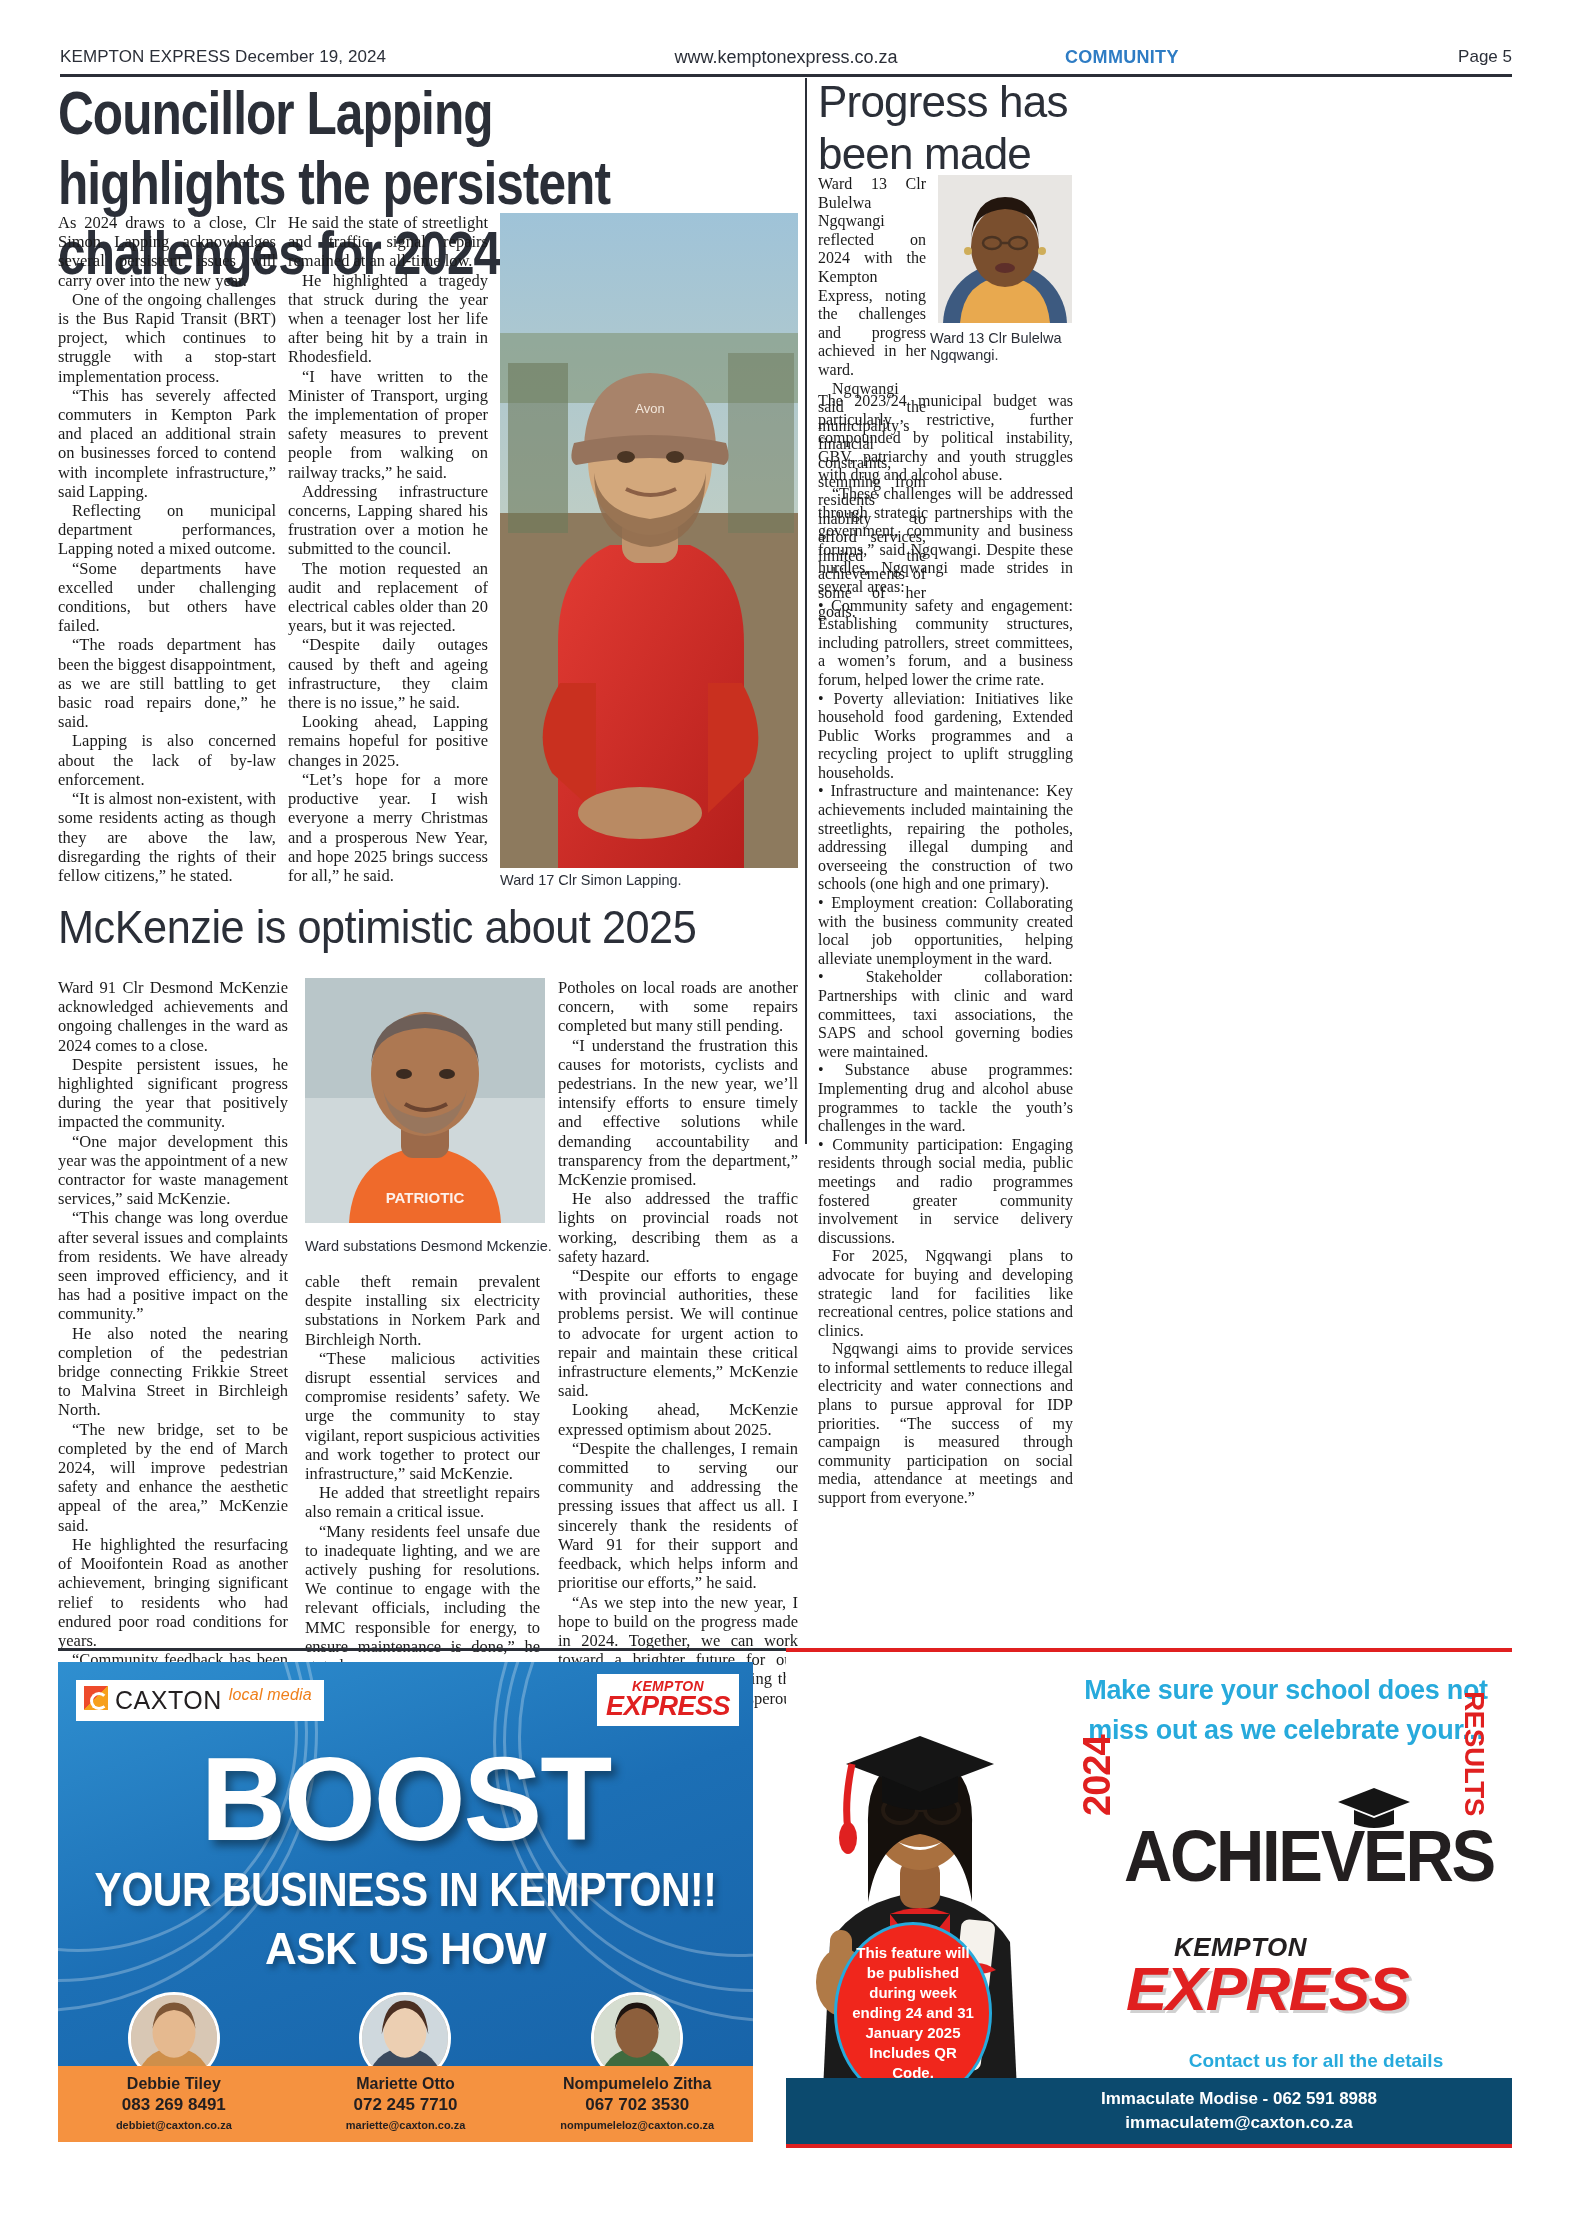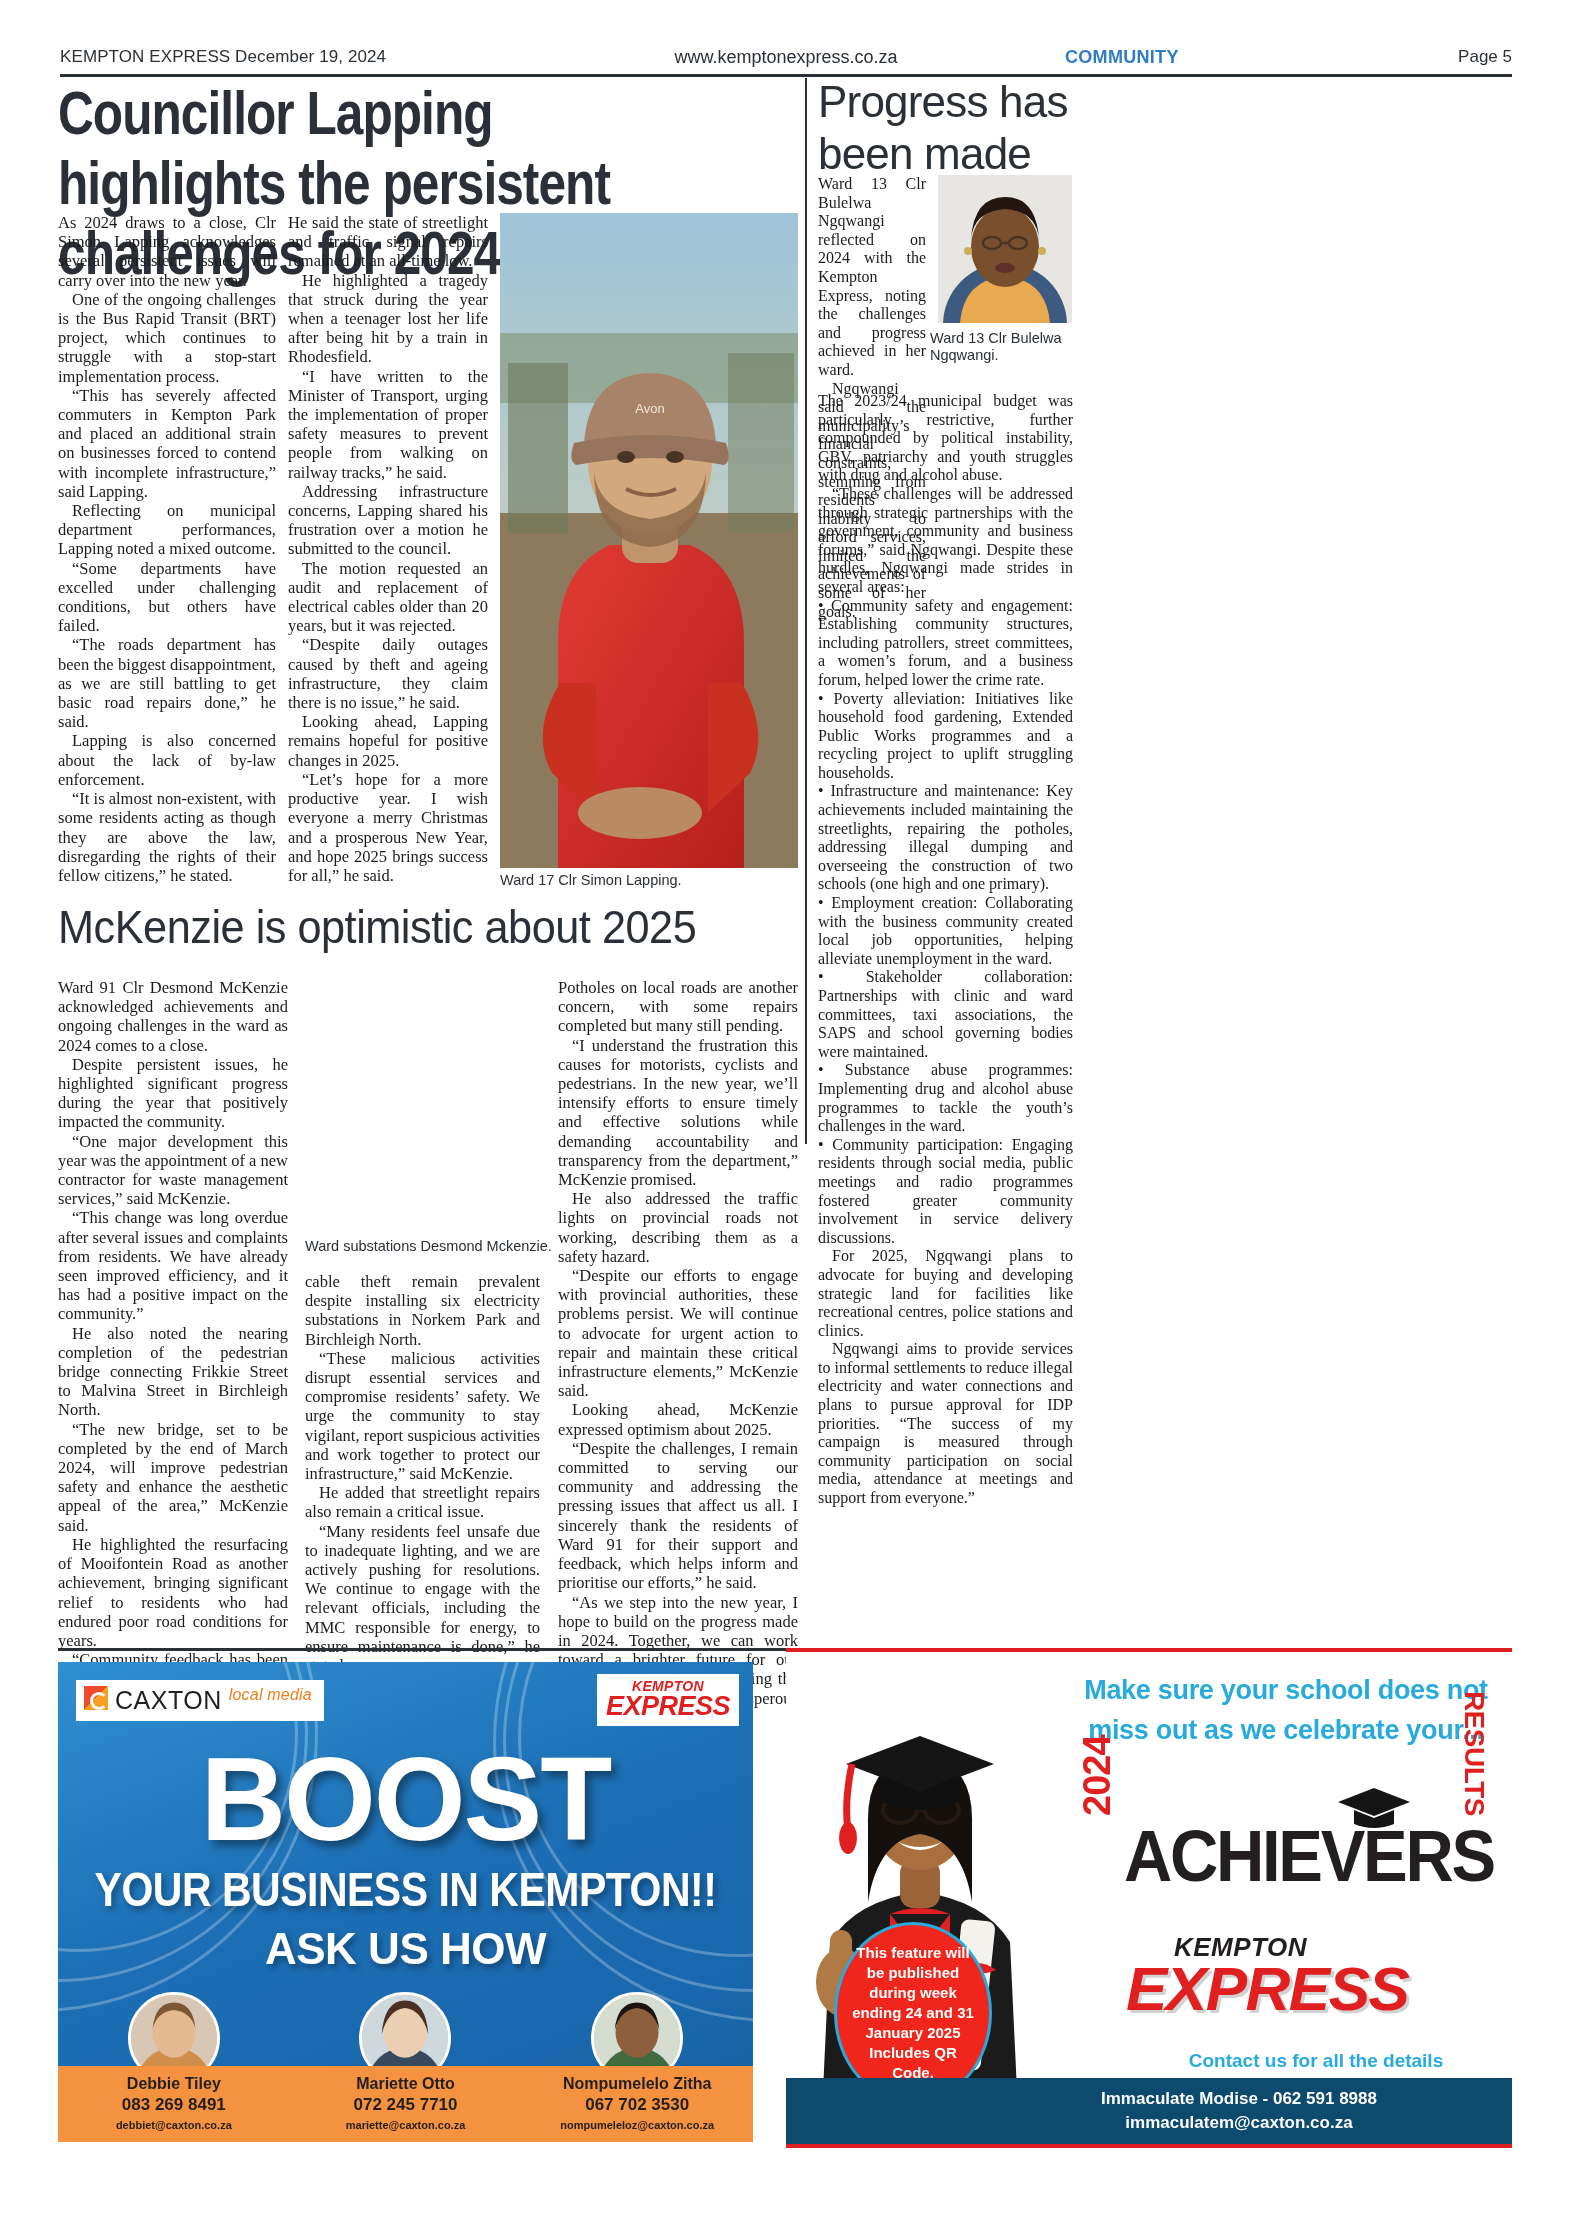--- a/index.html
+++ b/index.html
@@ -436,20 +436,35 @@
     <p>Despite persistent issues, he highlighted significant progress during the year that positively impacted the community.</p>
     <p>“One major development this year was the appointment of a new contractor for waste management services,” said McKenzie.</p>
     <p>“This change was long overdue after several issues and complaints from residents. We have already seen improved efficiency, and it has had a positive impact on the community.”</p>
     <p>He also noted the nearing completion of the pedestrian bridge connecting Frikkie Street to Malvina Street in Birchleigh North.</p>
     <p>“The new bridge, set to be completed by the end of March 2024, will improve pedestrian safety and enhance the aesthetic appeal of the area,” McKenzie said.</p>
     <p>He highlighted the resurfacing of Mooifontein Road as another achievement, bringing significant relief to residents who had endured poor road conditions for years.</p>
     <p>“Community feedback has been overwhelmingly positive, and there’s growing anticipation for more road upgrades,” he added.</p>
     <p>However, challenges like vandalism and</p>
   </div>
 
+  <div class="photo-mckenzie">
+    <svg class="ph" viewBox="0 0 240 245" preserveAspectRatio="xMidYMid slice">
+      <rect width="240" height="245" fill="#cfd8da"></rect>
+      <rect y="0" width="240" height="120" fill="#b9c6c9"></rect>
+      <path d="M44 245 Q48 176 120 168 Q192 176 196 245 Z" fill="#ef6a2b"></path>
+      <rect x="96" y="140" width="48" height="40" rx="12" fill="#9c6a4a"></rect>
+      <ellipse cx="120" cy="96" rx="54" ry="62" fill="#ad7852"></ellipse>
+      <path d="M66 86 Q70 38 120 36 Q170 38 174 86 Q168 52 120 50 Q72 52 66 86 Z" fill="#6e5f58"></path>
+      <ellipse cx="99" cy="96" rx="8" ry="5" fill="#3a2a20"></ellipse>
+      <ellipse cx="142" cy="96" rx="8" ry="5" fill="#3a2a20"></ellipse>
+      <path d="M100 126 Q120 138 142 126" stroke="#6b4430" stroke-width="4" fill="none"></path>
+      <path d="M78 112 Q86 152 120 156 Q154 152 162 112 Q156 136 120 140 Q84 136 78 112 Z" fill="#8a7566" opacity=".6"></path>
+      <text x="120" y="225" font-family="sans-serif" font-size="15" font-weight="bold" fill="#ffffff" text-anchor="middle" opacity=".9">PATRIOTIC</text>
+    </svg>
+  </div>
   <div class="cap cap-mckenzie">Ward substations Desmond Mckenzie.</div>
 
   <div class="a2-col a2-c2">
     <p class="noind">cable theft remain prevalent despite installing six electricity substations in Norkem Park and Birchleigh North.</p>
     <p>“These malicious activities disrupt essential services and compromise residents’ safety. We urge the community to stay vigilant, report suspicious activities and work together to protect our infrastructure,” said McKenzie.</p>
     <p>He added that streetlight repairs also remain a critical issue.</p>
     <p>“Many residents feel unsafe due to inadequate lighting, and we are actively pushing for resolutions. We continue to engage with the relevant officials, including the MMC responsible for energy, to ensure maintenance is done,” he stated.</p>
   </div>
 
   <div class="a2-col a2-c3">

